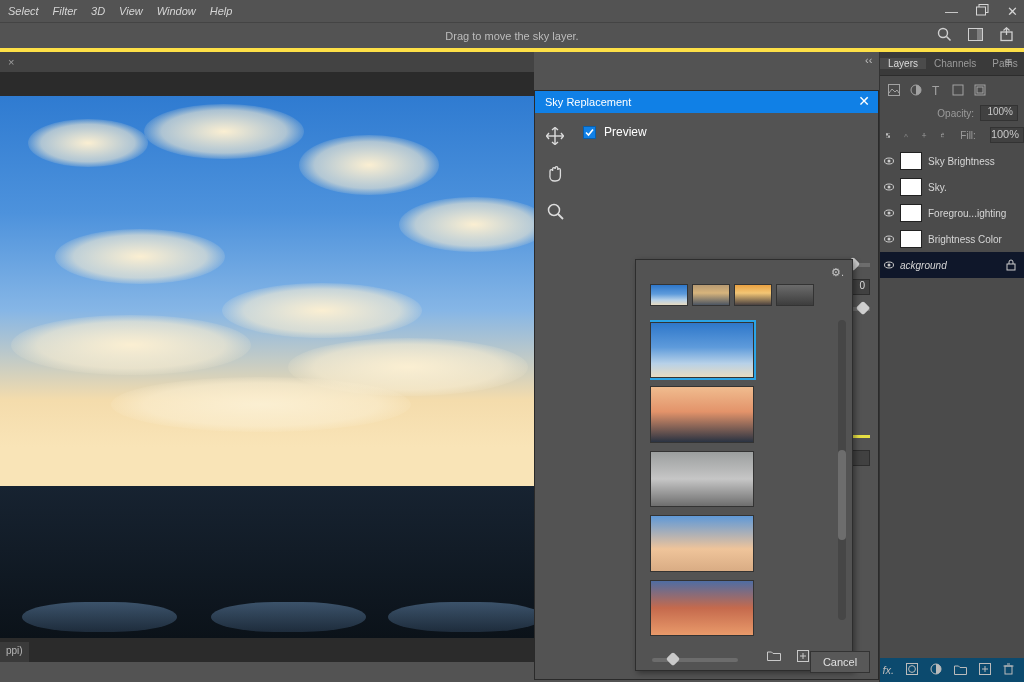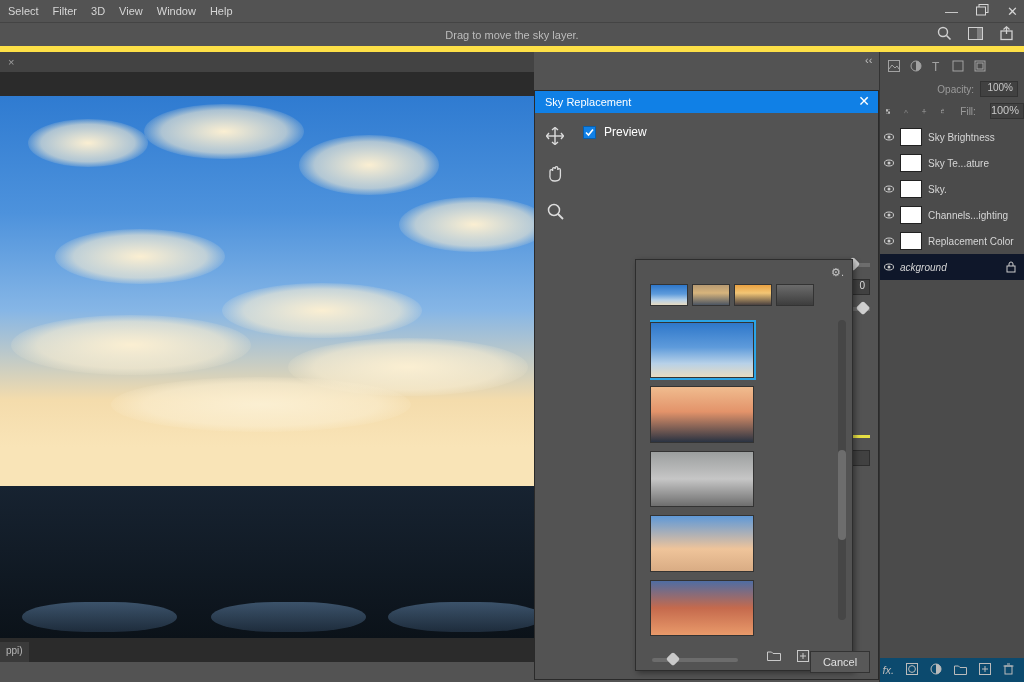--- a/index.html
+++ b/index.html
@@ -1,25 +1,25 @@
 <!DOCTYPE html>
 <html><head>
 <meta charset="utf-8">
 <style>
   * { box-sizing: border-box; margin: 0; padding: 0; font-family: "Segoe UI", Tahoma, sans-serif; }
   html, body { width: 1024px; height: 682px; overflow: hidden; background: #535353; color: #c8c8c8; font-size: 11px; }
 
   
   .menubar { position: absolute; left: 0; top: 0; width: 1024px; height: 22px; background: #535353; display: flex; align-items: center; padding-left: 8px; }
-  .menubar .menu { margin-right: 14px; color: #d6d6d6; cursor: default; }
+  .menubar .menu { margin-right: 14px; color: #d6d6d6; cursor: default; font-style: italic; }
   .win-controls { position: absolute; right: 6px; top: 0; height: 22px; display: flex; align-items: center; gap: 18px; color: #d6d6d6; }
   .win-controls span { font-size: 13px; }
 
   
-  .optbar { position: absolute; left: 0; top: 22px; width: 1024px; height: 30px; background: #535353; border-top: 1px solid #444; border-bottom: 6px solid #fde047; display: flex; align-items: center; }
+  .optbar { position: absolute; left: 0; top: 22px; width: 1024px; height: 30px; background: #535353; border-top: 1px solid #444; border-bottom: 4px solid #fde047; display: flex; align-items: center; }
   .optbar .hint { position: absolute; left: 50%; transform: translateX(-50%); color: #bcbcbc; font-size: 11px; }
   .optbar .right { position: absolute; right: 10px; display: flex; align-items: center; gap: 16px; }
 
   
   .tabstrip { position: absolute; left: 0; top: 52px; width: 534px; height: 20px; background: #434343; display: flex; align-items: center; }
   .tabstrip .tabx { margin-left: 8px; color: #9f9f9f; font-size: 11px; }
 
   
   .canvas-wrap { position: absolute; left: 0; top: 72px; width: 534px; height: 590px; background: #2b2b2b; overflow: hidden; }
   .canvas { position: absolute; left: 0; top: 24px; width: 554px; height: 542px; background: #0d0d10; }
@@ -155,20 +155,26 @@
       <div class="lake" style="left:4%"></div>
       <div class="lake" style="left:38%"></div>
       <div class="lake" style="left:70%"></div>
     </div>
   </div>
   <div class="docfoot">ppi)</div>
 </div>
 
 <div class="rpanels">
   <span class="panel-collapse-hint">‹‹</span>
+  <div class="ptabs">
+    <span class="active">Layers</span>
+    <span>Channels</span>
+    <span>Paths</span>
+    <span class="hmenu">≡</span>
+  </div>
   <div class="iconrow">
     <svg width="12" height="12" viewBox="0 0 12 12">
         <rect x="0.5" y="0.5" width="11" height="11" fill="none" stroke="#c0c0c0"></rect>
         <polyline points="1,9 4,5 7,8 9,6 11,9" fill="none" stroke="#c0c0c0"></polyline>
       </svg>
     <svg width="12" height="12" viewBox="0 0 12 12">
         <circle cx="6" cy="6" r="5" fill="none" stroke="#c0c0c0"></circle>
         <path d="M6 1 A5 5 0 0 1 6 11 Z" fill="#c0c0c0"></path>
       </svg>
     <svg width="10" height="12" viewBox="0 0 10 12">
@@ -215,45 +221,37 @@
         </svg>
         <div class="lthumb"></div>
         <span>Sky Brightness</span>
       </div>
     <div class="layerrow">
         <svg class="eye" viewBox="0 0 10 10">
           <ellipse cx="5" cy="5" rx="4.5" ry="3" fill="none" stroke="#ccc"></ellipse>
           <circle cx="5" cy="5" r="1.5" fill="#ccc"></circle>
         </svg>
         <div class="lthumb"></div>
-        <span>Sky Te...ature</span>
+        <span>Sky.</span>
       </div>
     <div class="layerrow">
         <svg class="eye" viewBox="0 0 10 10">
           <ellipse cx="5" cy="5" rx="4.5" ry="3" fill="none" stroke="#ccc"></ellipse>
           <circle cx="5" cy="5" r="1.5" fill="#ccc"></circle>
         </svg>
         <div class="lthumb"></div>
-        <span>Sky.</span>
+        <span>Foregrou...ighting</span>
       </div>
     <div class="layerrow">
         <svg class="eye" viewBox="0 0 10 10">
           <ellipse cx="5" cy="5" rx="4.5" ry="3" fill="none" stroke="#ccc"></ellipse>
           <circle cx="5" cy="5" r="1.5" fill="#ccc"></circle>
         </svg>
         <div class="lthumb"></div>
-        <span>Channels...ighting</span>
-      </div>
-    <div class="layerrow">
-        <svg class="eye" viewBox="0 0 10 10">
-          <ellipse cx="5" cy="5" rx="4.5" ry="3" fill="none" stroke="#ccc"></ellipse>
-          <circle cx="5" cy="5" r="1.5" fill="#ccc"></circle>
-        </svg>
-        <div class="lthumb"></div>
-        <span>Replacement Color</span>
+        <span>Brightness Color</span>
       </div>
     <div class="layerrow sel">
         <svg class="eye" viewBox="0 0 10 10">
           <ellipse cx="5" cy="5" rx="4.5" ry="3" fill="none" stroke="#ccc"></ellipse>
           <circle cx="5" cy="5" r="1.5" fill="#ccc"></circle>
         </svg>
         <span>ackground</span>
       <svg width="10" height="12" viewBox="0 0 10 12" style="position:absolute;right:8px">
           <rect x="1" y="5" width="8" height="6" fill="none" stroke="#ccc"></rect>
           <path d="M3 5 v-2 a2 2 0 0 1 4 0 v2" fill="none" stroke="#ccc"></path>

